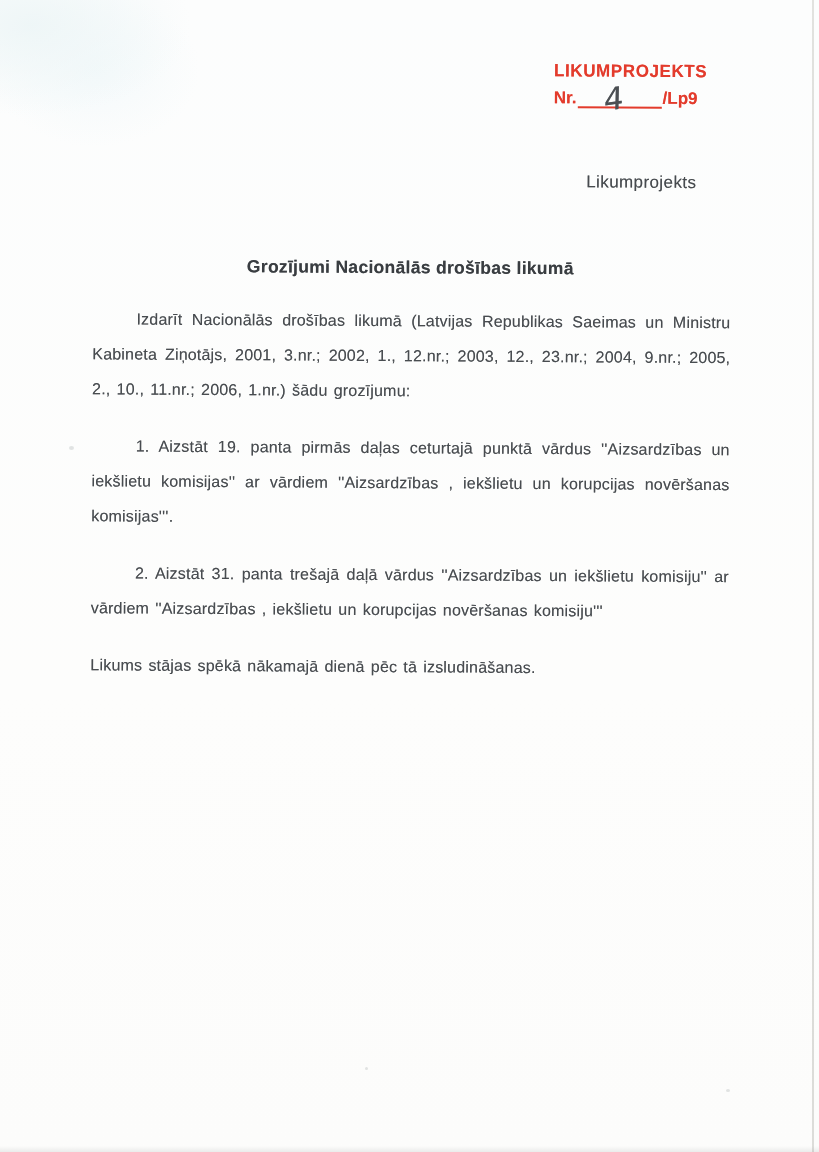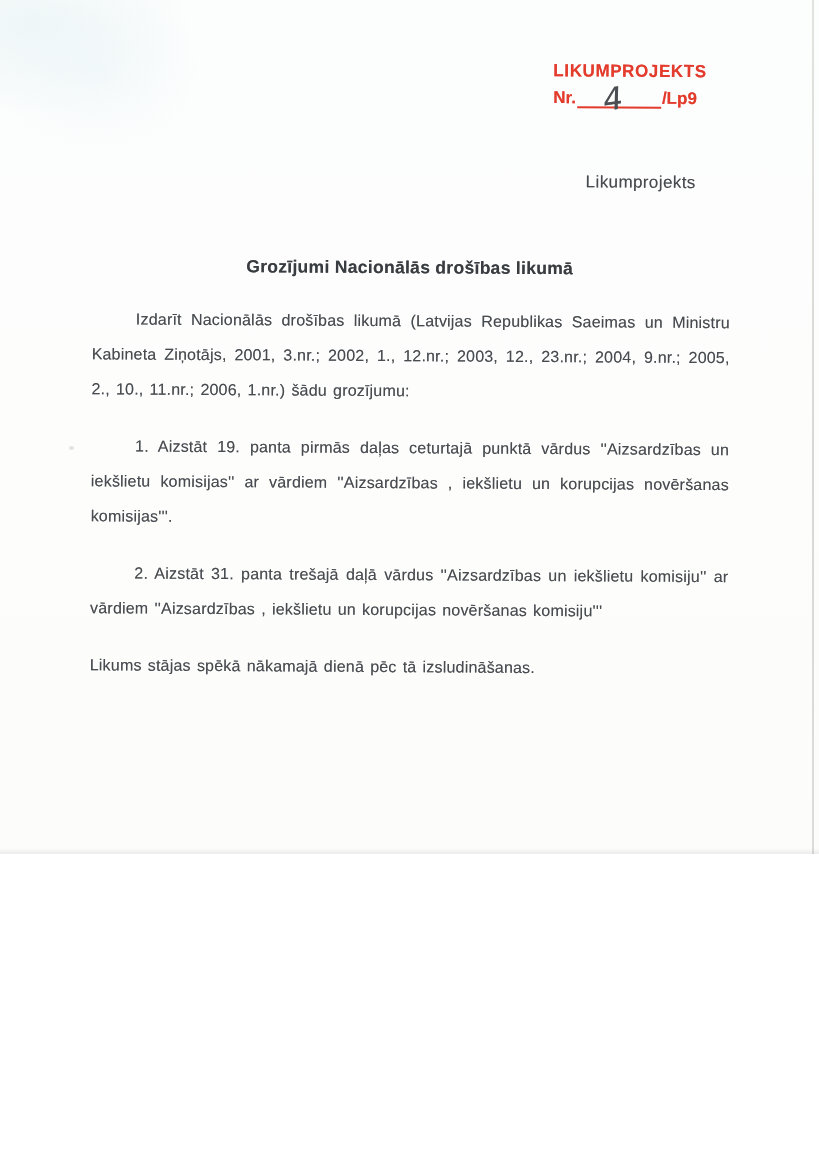--- a/index.html
+++ b/index.html
@@ -1,19 +1,19 @@
 <!DOCTYPE html>
 <html><head>
 <meta charset="utf-8">
 <style>
   html, body { margin: 0; padding: 0; background: #ffffff; }
   .page {
     position: relative;
     width: 819px;
-    height: 854px;
+    height: 1152px;
     overflow: hidden;
     background: linear-gradient(180deg, #fcfdfd 0%, #fdfdfc 60%, #fcfcfb 100%);
     font-family: "Liberation Sans", sans-serif;
   }
   
   .page::before {
     content: "";
     position: absolute; inset: 0;
     pointer-events: none;
     background:

